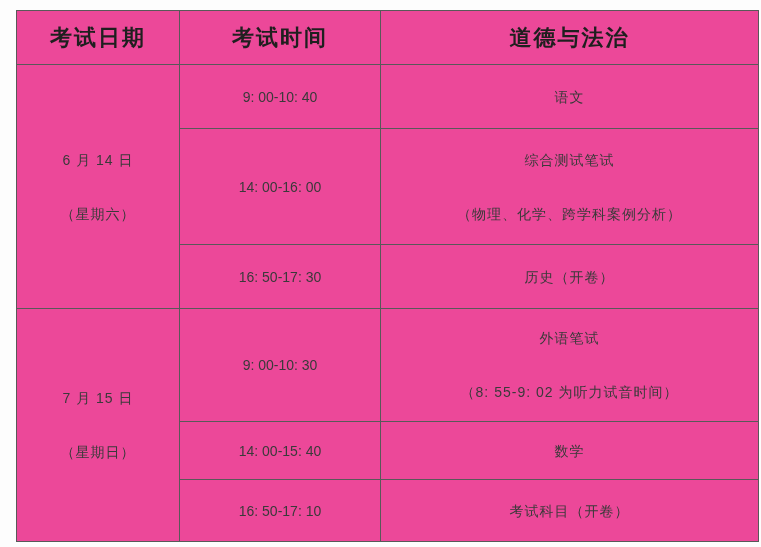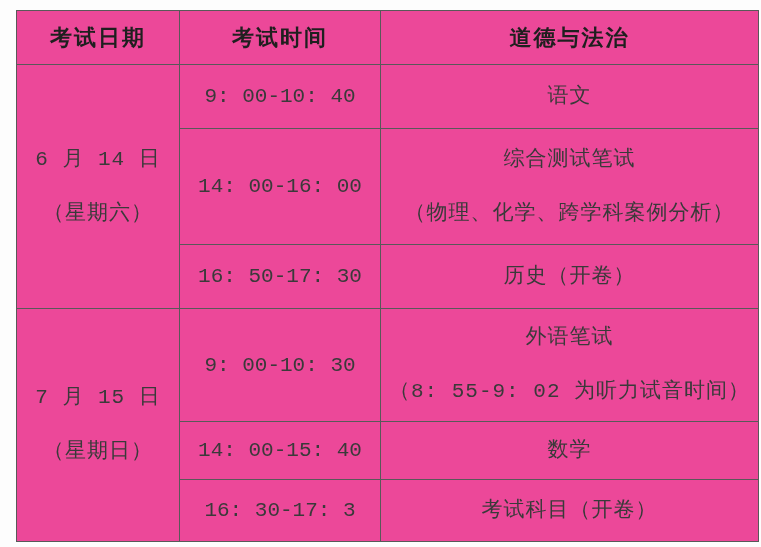--- a/index.html
+++ b/index.html
@@ -32,22 +32,22 @@
   }
   th.hdr {
     font-family: "Liberation Sans", "DejaVu Sans", sans-serif;
     font-weight: bold;
     font-size: 22px;
     color: #1f1f1f;
     letter-spacing: 2px;
     height: 53px;
   }
   td {
-    font-family: Liberation Mono, monospace;
-    font-size: 21px;
+    font-family: Liberation Sans, sans-serif;
+    font-size: 14px;
     color: #3a3a3a;
   }
   .stack {
     display: flex;
     flex-direction: column;
     align-items: center;
     justify-content: center;
     gap: 26px;
     width: 100%;
   }
@@ -130,21 +130,21 @@
       </tr>
       <tr class="r-math">
         <td>14: 00-15: 40</td>
         <td>
           <div class="stack">
               <div class="line">数学</div>
             </div>
         </td>
       </tr>
       <tr class="r-moral">
-        <td>16: 30-17: 3</td>
+        <td>16: 50-17: 10</td>
         <td>
           <div class="stack">
               <div class="line">考试科目（开卷）</div>
             </div>
         </td>
       </tr>
     </tbody>
   </table>
 </div>
 

